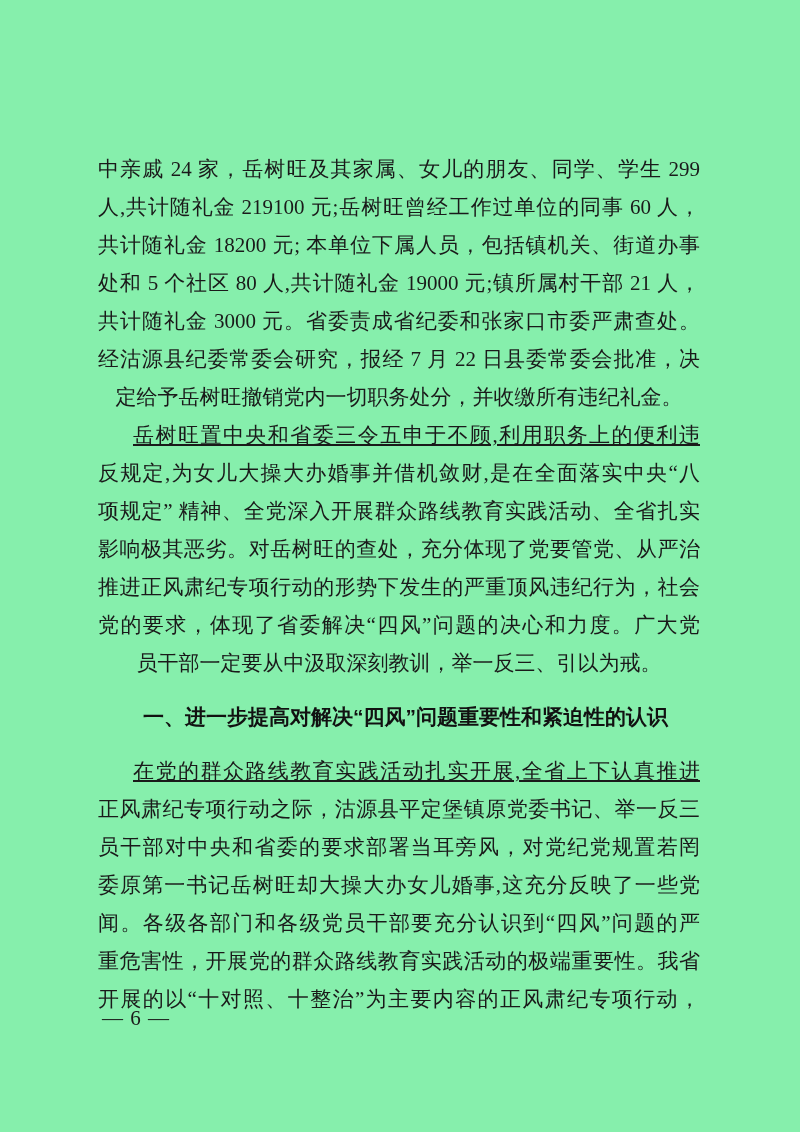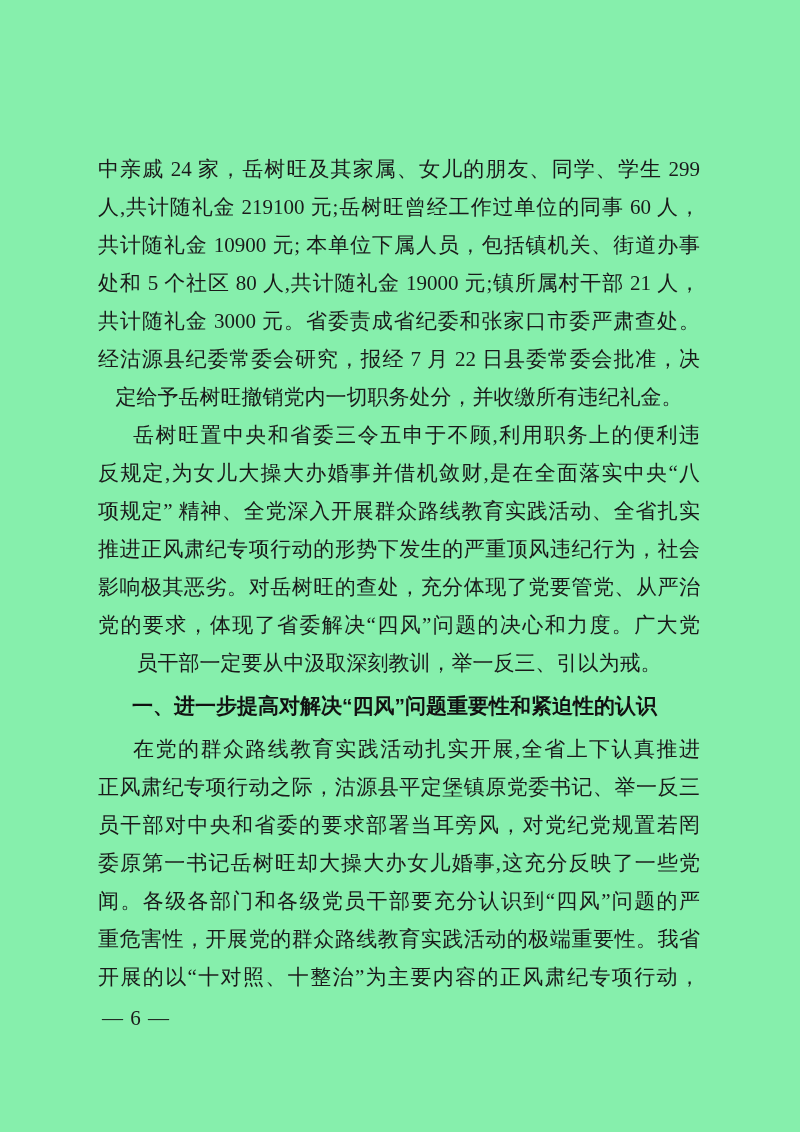--- a/index.html
+++ b/index.html
@@ -33,29 +33,30 @@
     white-space: nowrap;
     overflow: hidden;
     text-align: center;
   }
   .just {
     text-align: justify;
     text-align-last: justify;
   }
   .indent {
     text-indent: 35px;
+    text-decoration: underline;
   }
   .heading {
     height: 38px;
     line-height: 38px;
     font-size: 21px;
     font-weight: bold;
     font-family: "Liberation Sans", "DejaVu Sans", sans-serif;
     text-indent: 29px;
-    margin: 5px;
+    margin: 16px;
     white-space: nowrap;
     overflow: hidden;
     color: #111111;
   }
   .footer {
     position: absolute;
     left: 102px;
     top: 1003px;
     height: 30px;
     line-height: 30px;
@@ -66,33 +67,33 @@
 </style>
 </head>
 <body>
 
 <div class="page">
   <div class="content">
 
     <div class="para">
       <div class="line just">中亲戚 24 家，岳树旺及其家属、女儿的朋友、同学、学生 299</div>
       <div class="line just">人,共计随礼金 219100 元;岳树旺曾经工作过单位的同事 60 人，</div>
-      <div class="line just">共计随礼金 10900 元; 本单位下属人员，包括镇机关、街道办事</div>
+      <div class="line just">共计随礼金 18200 元; 本单位下属人员，包括镇机关、街道办事</div>
       <div class="line just">处和 5 个社区 80 人,共计随礼金 19000 元;镇所属村干部 21 人，</div>
       <div class="line just">共计随礼金 3000 元。省委责成省纪委和张家口市委严肃查处。</div>
       <div class="line just">经沽源县纪委常委会研究，报经 7 月 22 日县委常委会批准，决</div>
       <div class="line">定给予岳树旺撤销党内一切职务处分，并收缴所有违纪礼金。</div>
     </div>
 
     <div class="para">
       <div class="line just indent">岳树旺置中央和省委三令五申于不顾,利用职务上的便利违</div>
       <div class="line just">反规定,为女儿大操大办婚事并借机敛财,是在全面落实中央“八</div>
       <div class="line just">项规定” 精神、全党深入开展群众路线教育实践活动、全省扎实</div>
+      <div class="line just">影响极其恶劣。对岳树旺的查处，充分体现了党要管党、从严治</div>
       <div class="line just">推进正风肃纪专项行动的形势下发生的严重顶风违纪行为，社会</div>
-      <div class="line just">影响极其恶劣。对岳树旺的查处，充分体现了党要管党、从严治</div>
       <div class="line just">党的要求，体现了省委解决“四风”问题的决心和力度。广大党</div>
       <div class="line">员干部一定要从中汲取深刻教训，举一反三、引以为戒。</div>
     </div>
 
     <h2 class="heading">一、进一步提高对解决“四风”问题重要性和紧迫性的认识</h2>
 
     <div class="para">
       <div class="line just indent">在党的群众路线教育实践活动扎实开展,全省上下认真推进</div>
       <div class="line just">正风肃纪专项行动之际，沽源县平定堡镇原党委书记、举一反三</div>
       <div class="line just">员干部对中央和省委的要求部署当耳旁风，对党纪党规置若罔</div>

